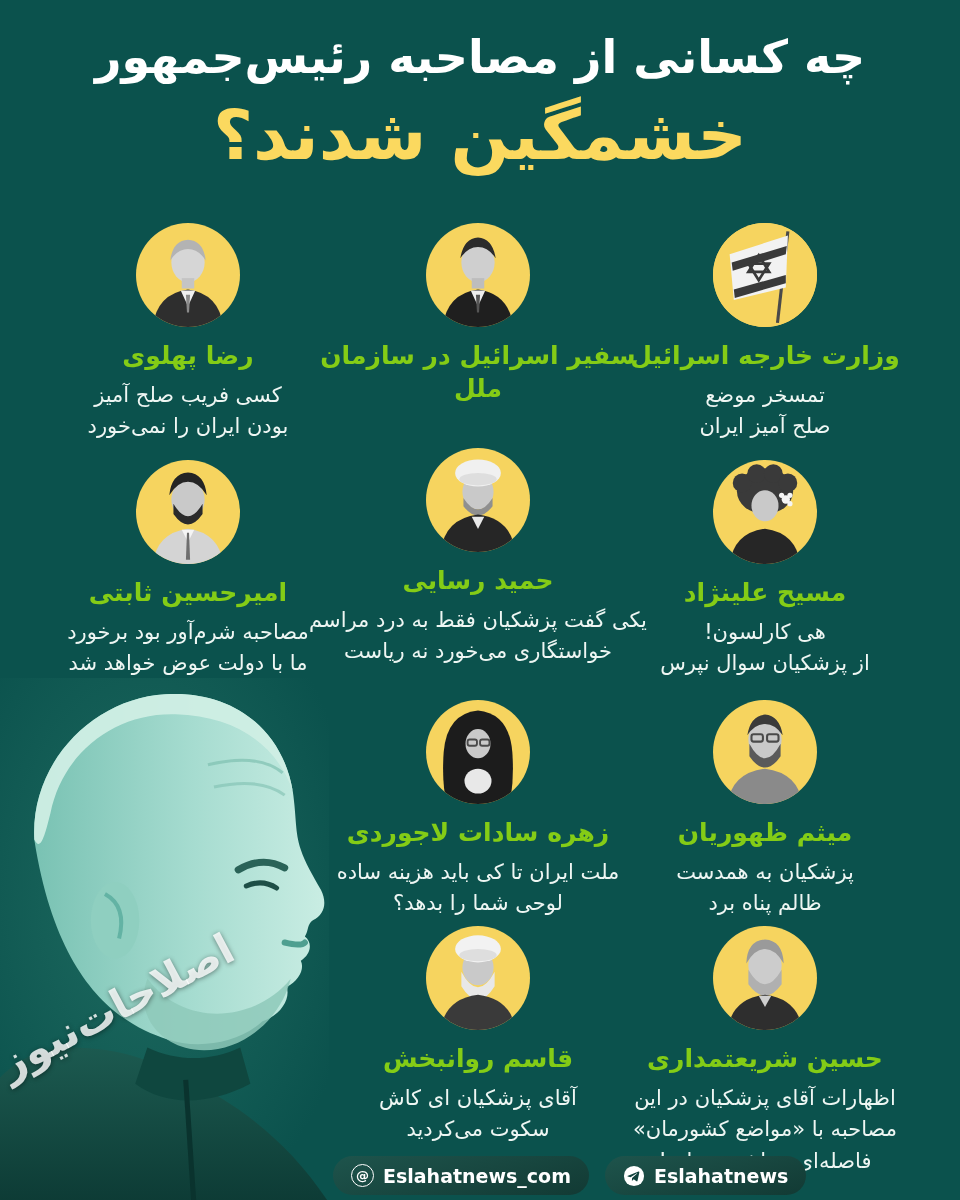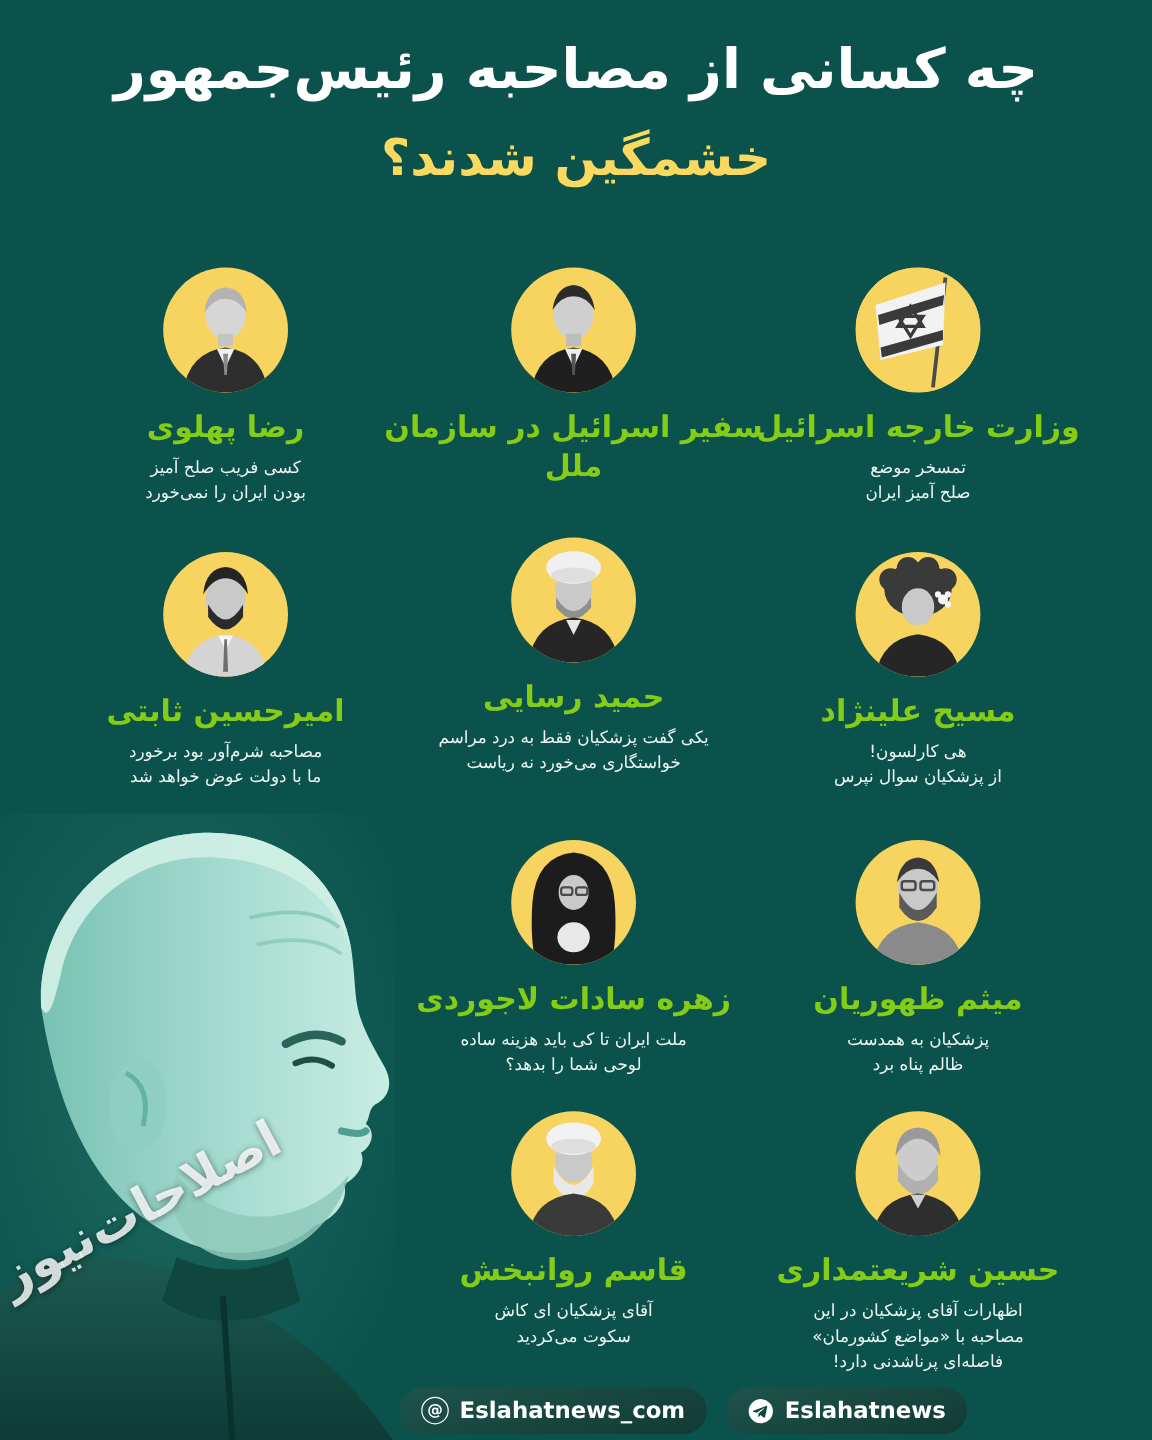--- a/index.html
+++ b/index.html
@@ -7,32 +7,32 @@
     width:960px;height:1200px;
     background:#0b524d;
     font-family:"DejaVu Sans","Liberation Sans",sans-serif;
     overflow:hidden;
   }
   .poster{position:relative;width:960px;height:881px;background:#0b524d;}
 
   
   .title{position:absolute;top:22px;left:0;width:100%;text-align:center;direction:rtl;}
   .title-line1{color:#ffffff;font-size:46px;font-weight:800;line-height:1.55;}
-  .title-line2{color:#fbd95f;font-size:42px;font-weight:800;margin-top:14px;}
+  .title-line2{color:#fbd95f;font-size:69px;font-weight:800;margin-top:2px;}
 
   
   .entry{position:absolute;width:340px;text-align:center;direction:rtl;}
   .portrait{
     width:104px;height:104px;border-radius:50%;
     background:#f6d45f;margin:0 auto;overflow:hidden;
     display:flex;align-items:flex-end;justify-content:center;
   }
   .portrait svg{width:104px;height:104px;display:block;}
   .name{margin-top:13px;color:#84cc16;font-size:25px;font-weight:800;line-height:1.3;}
-  .quote{margin-top:7px;color:#eef6f3;font-size:14px;line-height:1.5;white-space:pre-line;}
+  .quote{margin-top:7px;color:#eef6f3;font-size:21px;line-height:1.5;white-space:pre-line;}
 
   
   .photo{position:absolute;left:-5px;top:678px;width:335px;height:525px;}
   .watermark{
     position:absolute;left:14px;top:975px;width:230px;
     color:rgba(255,255,255,.82);font-size:42px;font-weight:700;
     direction:rtl;transform:rotate(-28deg);
     text-shadow:0 1px 5px rgba(0,0,0,.45);
     pointer-events:none;
   }

